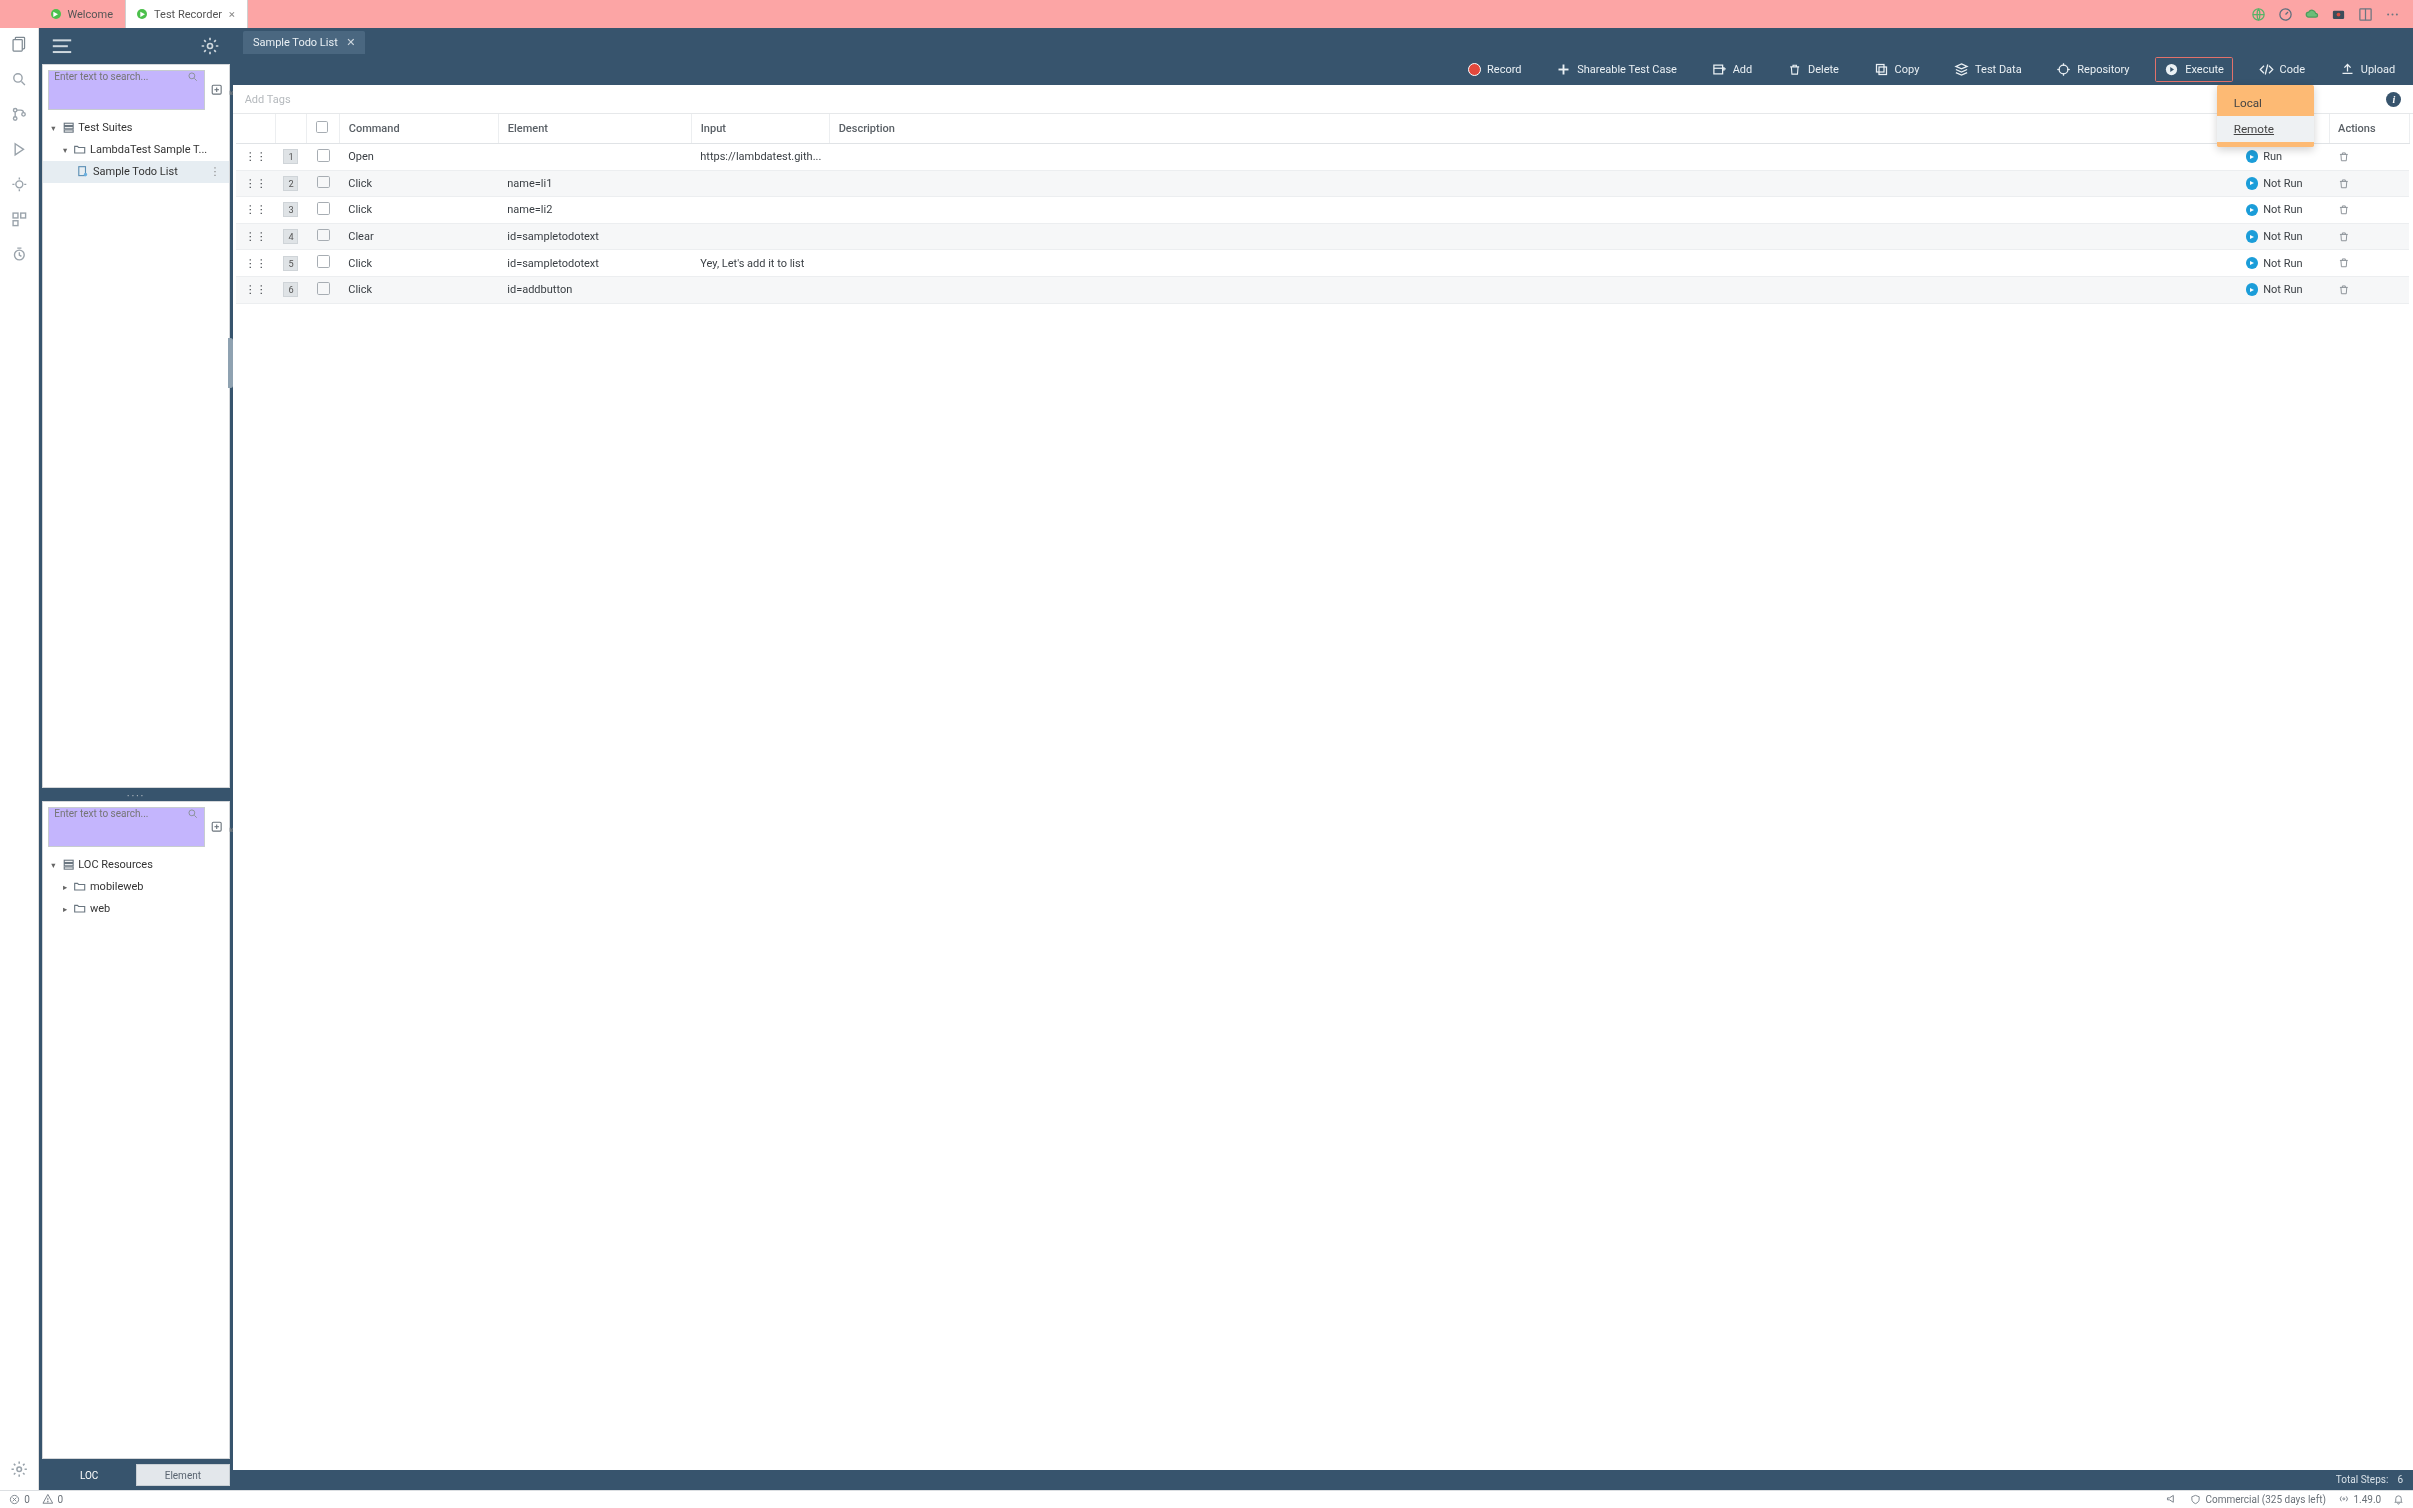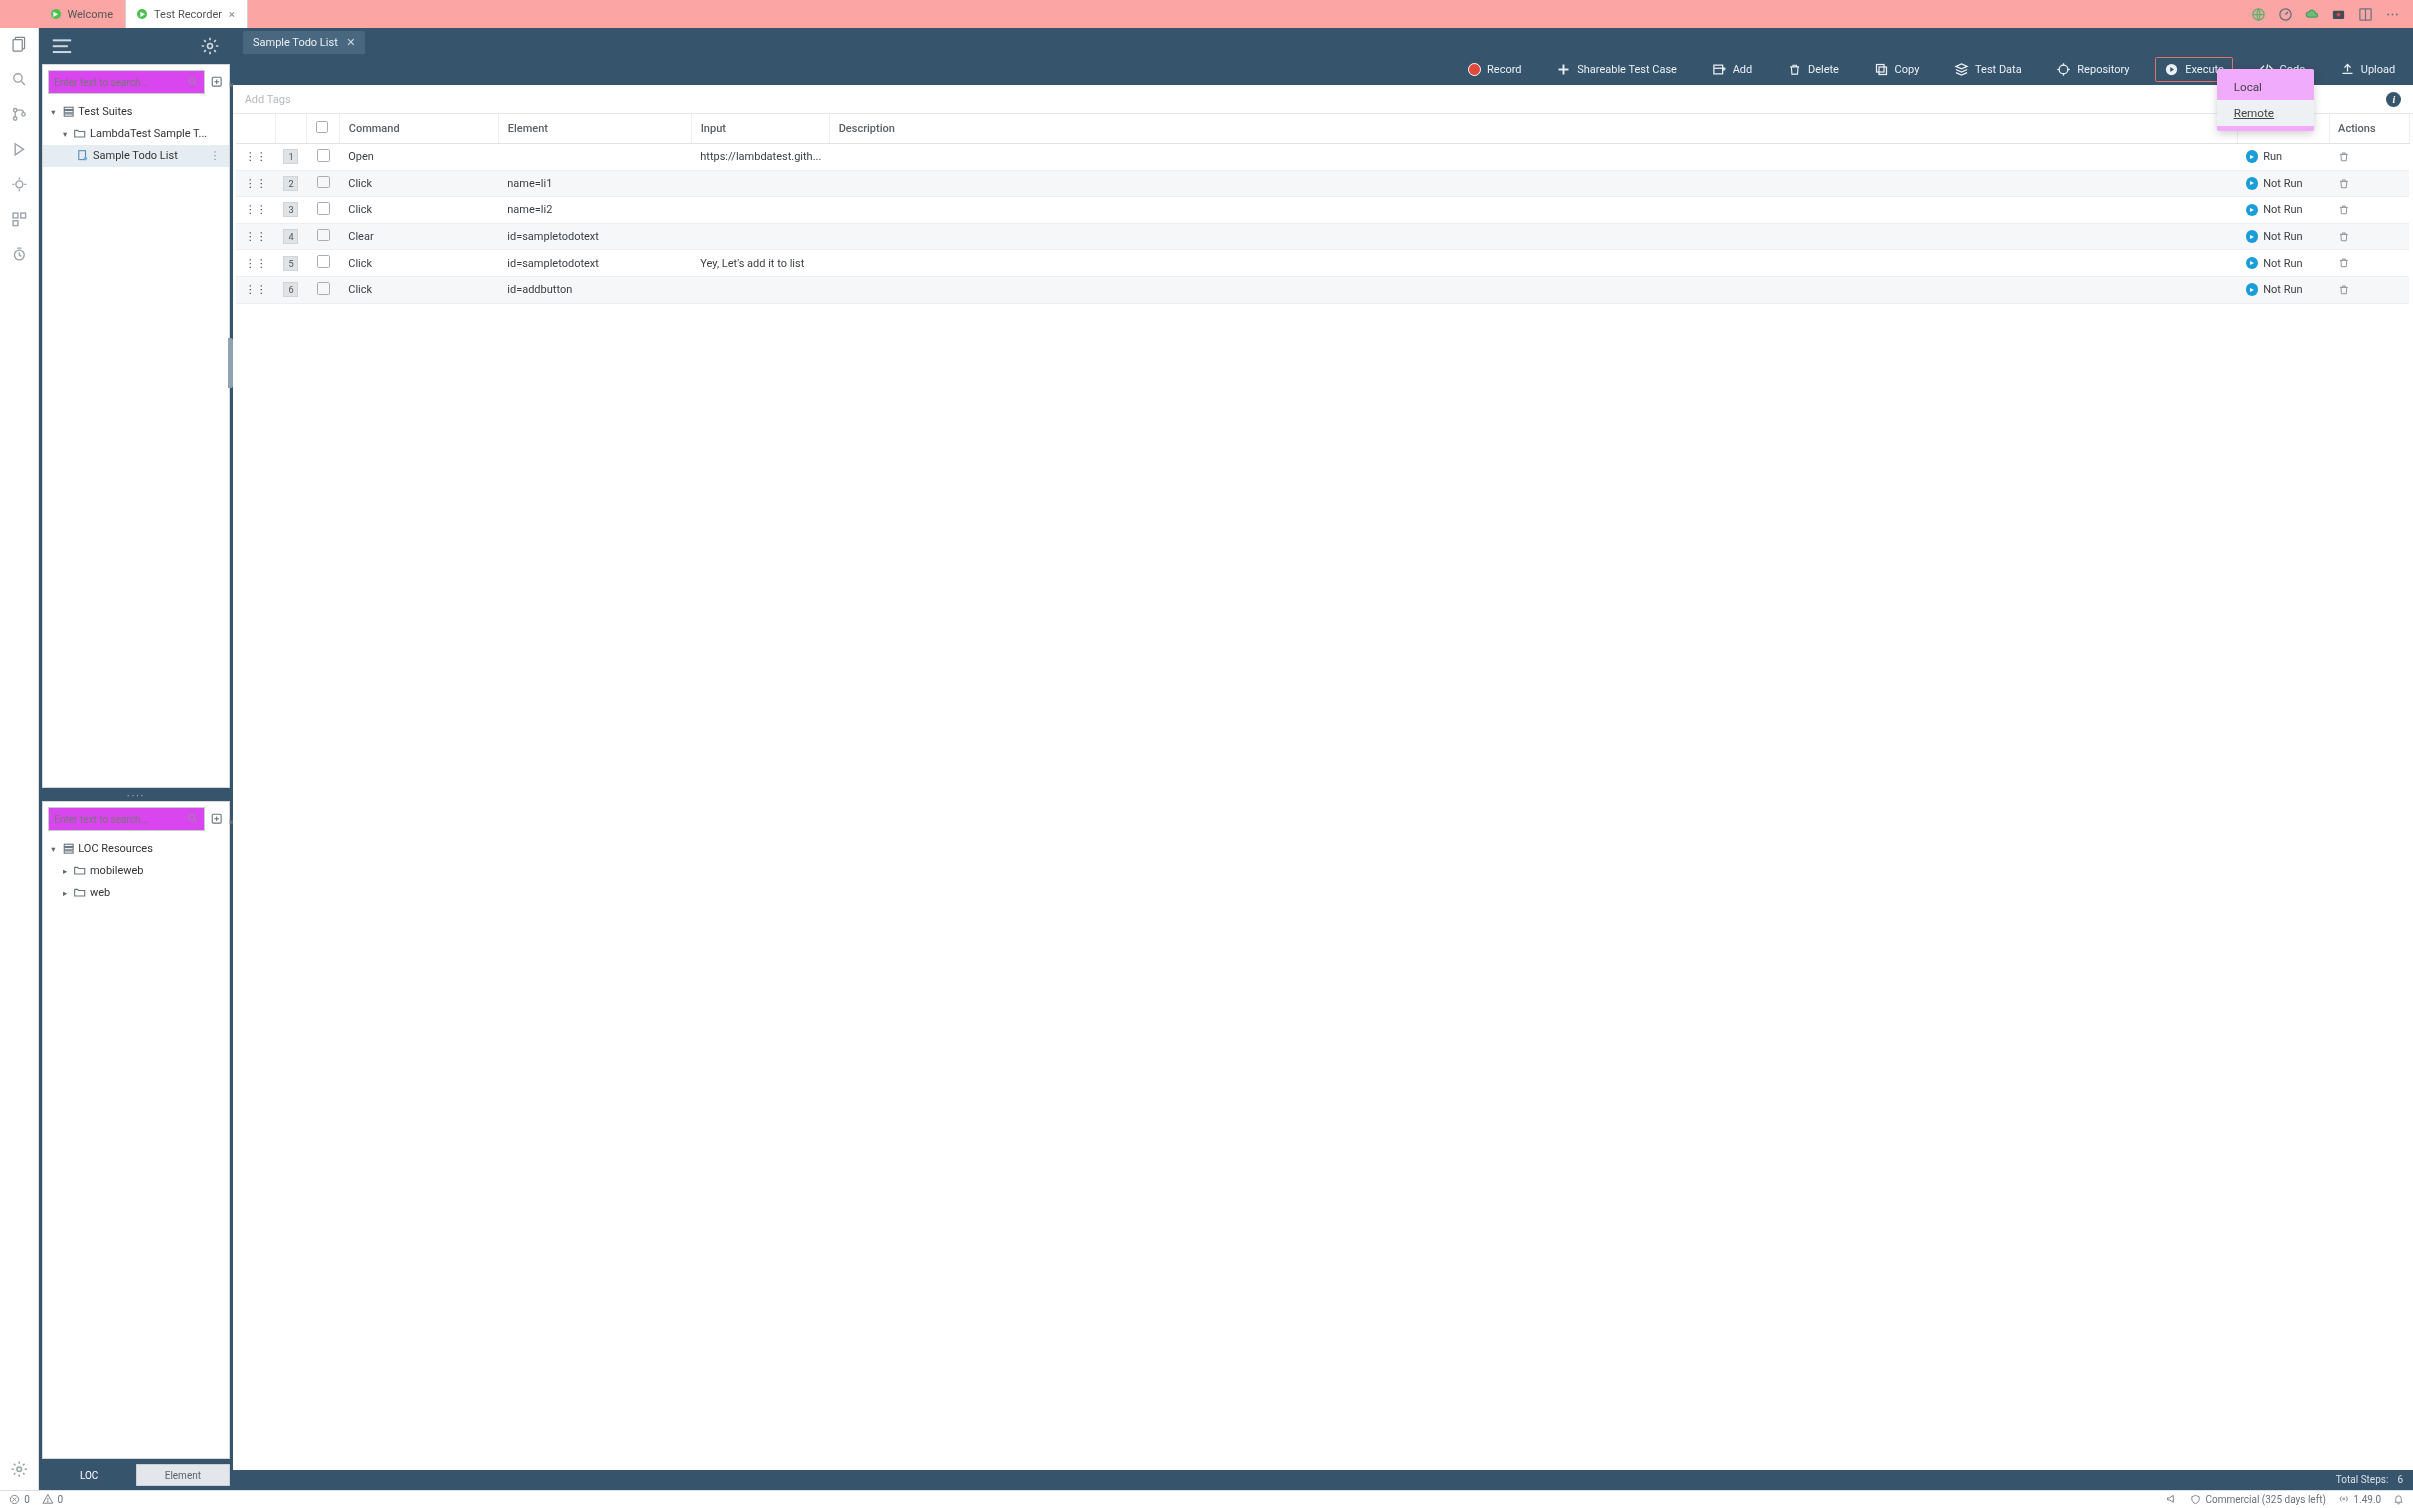--- a/index.html
+++ b/index.html
@@ -29,21 +29,21 @@
 
 .side-panel { width: 194px; background: #37546d; display: flex; flex-direction: column; color: #fff; }
 .side-header { height: 36px; display: flex; align-items: center; justify-content: space-between; padding: 0 11.7px; }
 .side-header .hamburger, .side-header .gear { width: 22px; height: 22px; color: #cfd8de; cursor: pointer; display: flex; align-items: center; justify-content: center; }
 
 .side-section { background: #fff; margin: 0 3.3px 5px 3.3px; border: 0.8px solid #d4d7da; color: #333; display: flex; flex-direction: column; }
 .side-section.top { flex: 1.1; min-height: 0; }
 .side-section.bottom { flex: 1; min-height: 0; }
 
 .search-row { display: flex; align-items: center; gap: 5px; padding: 5px 5px; }
-.search-box { flex: 1; display: flex; align-items: center; border: 0.8px solid #c7ccd0; height: 24px; padding: 0 5px; color: #888; background: #d946ef; }
+.search-box { flex: 1; display: flex; align-items: flex-start; border: 0.8px solid #c7ccd0; height: 40px; padding: 0 5px; color: #888; background: #c4b5fd; }
 .search-box input { border: none; outline: none; flex: 1; font-size: 10px; color: #333; background: transparent; }
 .search-row .mini { width: 15px; height: 15px; color: #777; cursor: pointer; display: inline-flex; align-items: center; justify-content: center; }
 
 .tree { overflow: auto; flex: 1; padding: 1.7px 0 5px 0; font-size: 11px; }
 .tree-row { display: flex; align-items: center; height: 22px; padding: 0 5px; gap: 3.3px; cursor: pointer; white-space: nowrap; }
 .tree-row.selected { background: #e6edf2; }
 .tree-row .caret { width: 10px; text-align: center; color: #666; font-size: 8.4px; }
 .tree-row .ficon { width: 13.4px; height: 13.4px; color: #6a7680; display: inline-flex; align-items: center; justify-content: center; }
 .tree-row .label { overflow: hidden; text-overflow: ellipsis; }
 .tree-row .more { margin-left: auto; color: #888; padding: 0 3.3px; }
@@ -84,21 +84,21 @@
 .chk { width: 12.6px; height: 12.6px; border: 1.3px solid #a7adb3; border-radius: 1.7px; display: inline-block; }
 .col-status { width: 92px; }
 .status-cell { display: flex; align-items: center; gap: 5px; color: #3a3f44; }
 .play-mini { width: 12.6px; height: 12.6px; border-radius: 6.7px; background: #1b9dd9; display: inline-flex; align-items: center; justify-content: center; }
 .play-mini::before { content: ""; border-left: 4.2px solid #fff; border-top: 2.5px solid transparent; border-bottom: 2.5px solid transparent; margin-left: 0.8px; }
 .col-act { width: 42px; text-align: center; color: #8c9298; cursor: pointer; }
 
 .editor-footer { height: 20px; background: #37546d; color: #d8e1e8; display: flex; align-items: center; justify-content: flex-end; padding: 0 10px; font-size: 10px; gap: 9px; }
 
 
-.dropdown { position: absolute; top: 41px; right: 99px; width: 97px; background: #f0abfc; box-shadow: 0 2.5px 8.4px rgba(0,0,0,0.18); border-radius: 1.7px; padding: 5px 0; z-index: 50; }
+.dropdown { position: absolute; top: 57px; right: 99px; width: 97px; background: #fdba74; box-shadow: 0 2.5px 8.4px rgba(0,0,0,0.18); border-radius: 1.7px; padding: 5px 0; z-index: 50; }
 .dropdown .item { padding: 5.9px 16.7px; font-size: 11.7px; color: #444; cursor: pointer; }
 .dropdown .item.sel { background: #eef1f3; text-decoration: underline; }
 
 
 .collapse-handle { position: absolute; left: -5px; top: 310px; width: 5px; height: 50px; background: #8fa2b1; border-top-right-radius: 2.5px; border-bottom-right-radius: 2.5px; cursor: pointer; }
 
 
 .status-bar { height: 18.4px; background: #fff; border-top: 0.8px solid #dcdfe2; display: flex; align-items: center; padding: 0 8.4px; font-size: 10px; color: #6a7178; gap: 11.7px; }
 .status-bar .spacer { flex: 1; }
 .status-bar .sicon { width: 11.7px; height: 11.7px; display: inline-flex; align-items: center; justify-content: center; }

